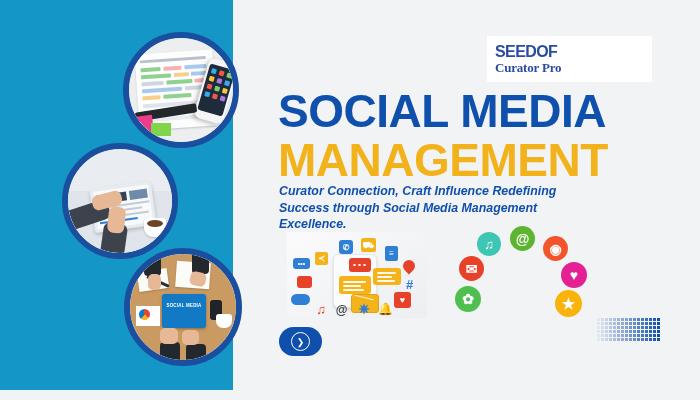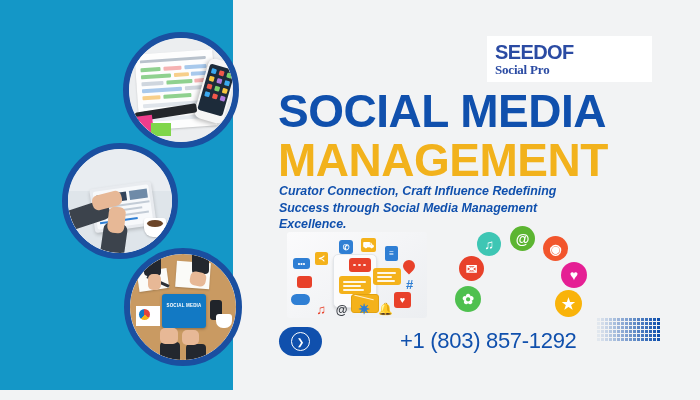--- a/index.html
+++ b/index.html
@@ -76,21 +76,21 @@
     background:conic-gradient(#e2453c 0 35%,#f4b21b 35% 62%,#1279c4 62% 100%);}
 
   
   .logo{position:absolute;left:487px;top:36px;width:165px;height:46px;background:#fff;
     display:flex;align-items:center;gap:6px;padding:0 8px;box-sizing:border-box;}
   .logo-mark{width:38px;height:38px;border-radius:50%;border:3.5px solid #2b4ba3;
     display:flex;align-items:center;justify-content:center;flex:0 0 auto;position:relative;}
   .logo-mark-txt{font-size:17px;font-weight:bold;color:#2b4ba3;font-family:"Liberation Serif",serif;
     letter-spacing:-1px;}
   .logo-text{display:flex;flex-direction:column;line-height:1;}
-  .logo-name{font-size:20px;font-weight:bold;color:#2b4ba3;letter-spacing:-.6px;
+  .logo-name{font-size:16px;font-weight:bold;color:#2b4ba3;letter-spacing:-.6px;
     font-family:"Liberation Sans",sans-serif;}
   .logo-sub{font-size:13px;font-weight:bold;color:#2b4ba3;font-family:"Liberation Serif",serif;
     margin-top:1px;letter-spacing:-.2px;}
 
   
   .headline{position:absolute;left:278px;top:88px;width:400px;}
   .h-line1{font-size:46px;font-weight:bold;color:#1050ad;letter-spacing:-.5px;line-height:1;}
   .h-line2{font-size:46px;font-weight:bold;color:#f2b21c;letter-spacing:-.5px;line-height:1.05;
     margin-top:2px;}
 
@@ -230,21 +230,21 @@
       <div class="p3-sleeve" style="left:30px;top:88px;width:20px;height:28px;"></div>
       <div class="p3-hand" style="left:30px;top:74px;width:18px;height:16px;"></div>
       <div class="p3-sleeve" style="left:56px;top:90px;width:20px;height:26px;"></div>
       <div class="p3-hand" style="left:52px;top:76px;width:17px;height:15px;"></div>
     </div>
   </div>
 
   <div class="logo">
     <div class="logo-text">
       <span class="logo-name">SEEDOF</span>
-      <span class="logo-sub">Social Pro</span>
+      <span class="logo-sub">Curator Pro</span>
     </div>
   </div>
 
   <div class="headline">
     <div class="h-line1">SOCIAL MEDIA</div>
     <div class="h-line2">MANAGEMENT</div>
   </div>
 
   <div class="subtitle">Curator Connection, Craft Influence Redefining Success through Social Media Management Excellence.</div>
 
@@ -290,21 +290,20 @@
       <div class="sm-ic" style="left: 88px; top: 10px; width: 25px; height: 25px; background: rgb(242, 85, 44); font-size: 14px;">◉</div>
       <div class="sm-ic" style="left: 4px; top: 30px; width: 25px; height: 25px; background: rgb(232, 65, 42); font-size: 14px;">✉</div>
       <div class="sm-ic" style="left: 106px; top: 36px; width: 26px; height: 26px; background: rgb(229, 31, 148); font-size: 14px;">♥</div>
       <div class="sm-ic" style="left: 0px; top: 60px; width: 26px; height: 26px; background: rgb(79, 192, 79); font-size: 14px;">✿</div>
       <div class="sm-ic" style="left: 100px; top: 64px; width: 27px; height: 27px; background: rgb(249, 179, 10); font-size: 15px;">★</div>
     </div>
 
   <div class="cta">
     <span class="cta-arrow">❯</span>
   </div>
-  <div class="phone">+1 (803) 857-1292</div>
 
   <div class="dots" id="dot-grid">
       <span class="dot" style="opacity: 0.07;"></span>
       <span class="dot" style="opacity: 0.13;"></span>
       <span class="dot" style="opacity: 0.19;"></span>
       <span class="dot" style="opacity: 0.26;"></span>
       <span class="dot" style="opacity: 0.32;"></span>
       <span class="dot" style="opacity: 0.38;"></span>
       <span class="dot" style="opacity: 0.44;"></span>
       <span class="dot" style="opacity: 0.5;"></span>

